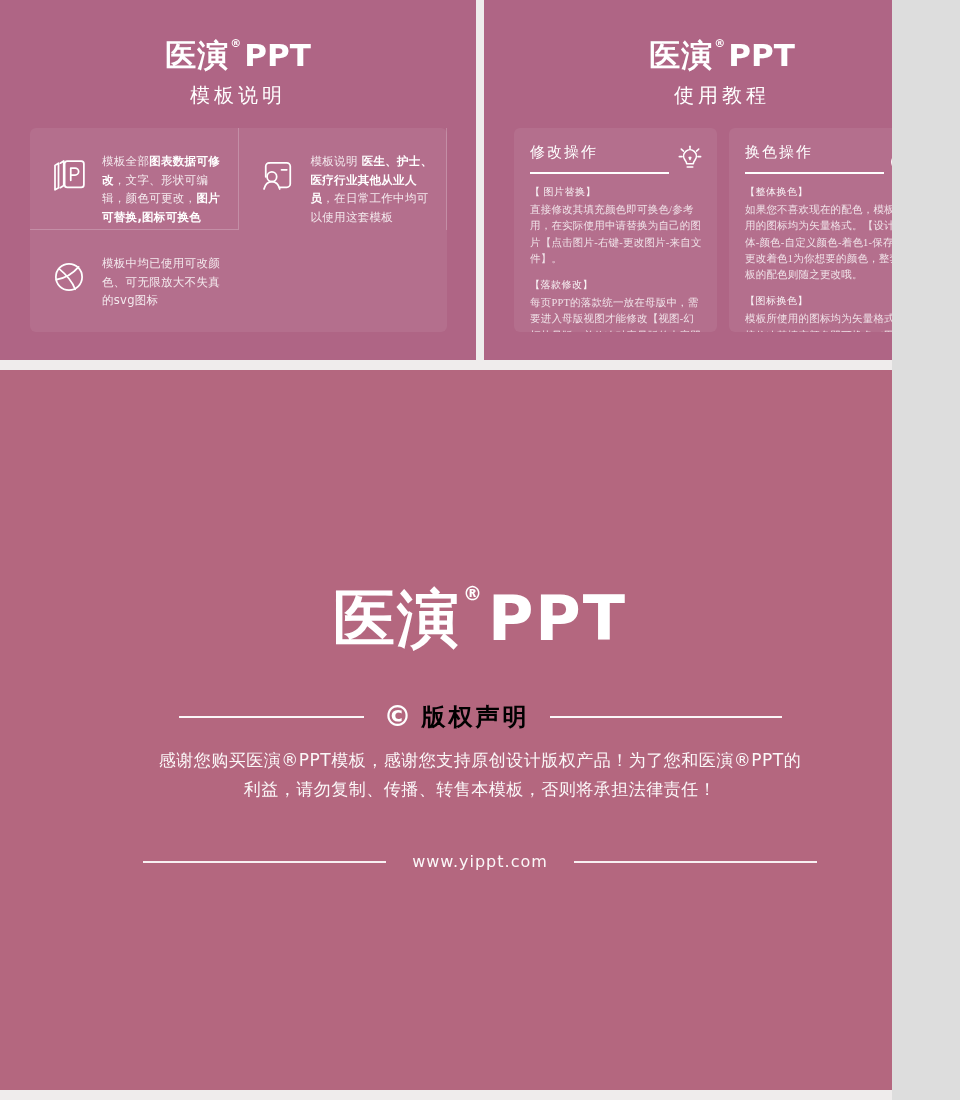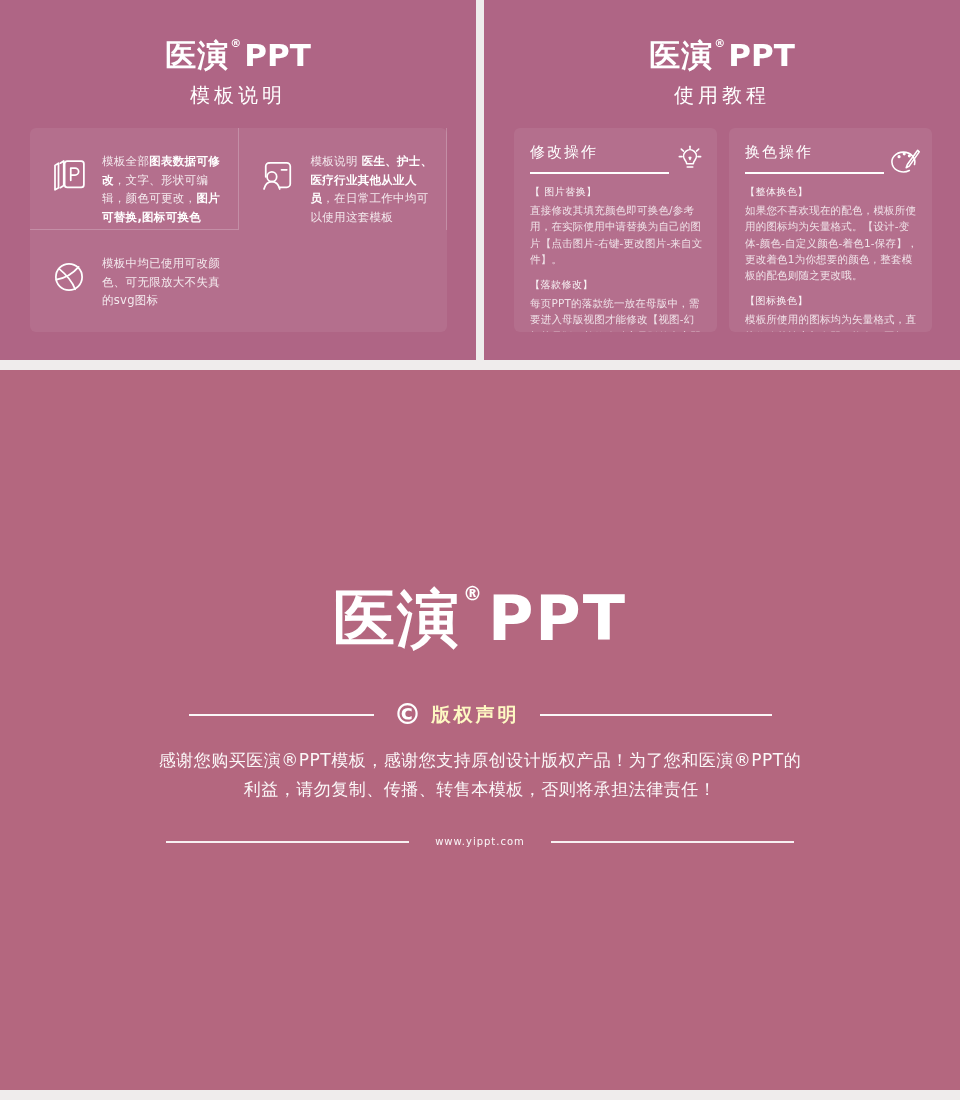--- a/index.html
+++ b/index.html
@@ -6,21 +6,21 @@
     --canvas_bg:#efecec;
     --top_slide_bg:#af6585;
     --bottom_slide_bg:#b4677f;
     --card_bg:rgba(255,255,255,0.065);
     --card_line:rgba(255,255,255,0.22);
     --text_strong:#ffffff;
     --text_body:rgba(255,255,255,0.85);
   }
   *{margin:0;padding:0;box-sizing:border-box;}
   body{font-family:"DejaVu Sans","Liberation Sans",sans-serif;background:#dddddd;}
-  .canvas{position:relative;width:960px;height:1100px;background:var(--canvas_bg);overflow:hidden;}
+  .canvas{position:relative;width:892px;height:1100px;background:var(--canvas_bg);overflow:hidden;}
 
   
   .slide{position:absolute;overflow:hidden;}
   .slide-top{top:0;width:476px;height:360px;background:var(--top_slide_bg);}
   #slide-notes{left:0;}
   #slide-tutorial{left:484px;}
 
   .slide-header{text-align:center;padding-top:40px;}
   .logo{color:var(--text_strong);font-weight:800;font-size:31px;letter-spacing:1px;line-height:1;}
   .logo sup{font-size:11px;font-weight:700;vertical-align:top;position:relative;top:-2px;margin:0 2px 0 1px;}
@@ -34,21 +34,21 @@
   .feature-cell{display:flex;gap:12px;padding:24px 10px 0 18px;justify-content:flex-end;}
   .feature-cell.br{border-right:1px solid var(--card_line);}
   .feature-cell.bb{border-bottom:1px solid var(--card_line);}
   .feature-icon{flex:none;width:42px;height:42px;margin-top:2px;}
   .feature-icon svg{width:42px;height:42px;display:block;}
   .feature-text{font-size:11.5px;line-height:1.62;color:var(--text_body);letter-spacing:0.3px;}
   .seg-b{font-weight:700;color:var(--text_strong);}
 
   
   .tut-card{position:absolute;top:128px;width:203px;height:204px;background:var(--card_bg);
-    border-radius:6px;overflow:hidden;}
+    border-radius:6px;overflow:hidden;font-family:Liberation Serif, serif;}
   .tut-card-a{left:30px;}
   .tut-card-b{left:245px;}
   .tut-headrow{position:relative;height:46px;}
   .tut-heading{position:absolute;left:16px;top:15px;font-size:15px;font-weight:500;
     color:var(--text_strong);letter-spacing:2px;}
   .tut-underline{position:absolute;left:16px;right:48px;top:44px;height:2px;background:#fff;}
   .tut-icon{position:absolute;right:8px;top:12px;width:38px;height:38px;}
   .tut-icon svg{width:38px;height:38px;display:block;}
   .tut-section{margin:11px 13px 0 16px;}
   .tut-label{font-size:10px;color:rgba(255,255,255,0.92);margin-bottom:3px;letter-spacing:0.5px;}
@@ -59,29 +59,29 @@
   .big-logo{position:absolute;top:218px;width:100%;text-align:center;
     color:var(--text_strong);font-weight:800;font-size:62px;letter-spacing:2px;line-height:1;}
   .big-logo sup{font-size:19px;font-weight:700;vertical-align:top;position:relative;top:-4px;margin:0 4px 0 2px;}
 
   .copyright-divider{position:absolute;top:331px;width:100%;display:flex;align-items:center;justify-content:center;}
   .div-line{height:2px;background:rgba(255,255,255,0.95);}
   .div-line.left{width:185px;margin-right:20px;}
   .div-line.right{width:232px;margin-left:20px;}
   .c-badge{display:flex;align-items:center;gap:10px;}
   .c-icon{font-size:28px;font-weight:700;color:#fff;line-height:1;}
-  .c-text{font-size:19px;font-weight:700;color:#fef9c3;letter-spacing:3px;}
+  .c-text{font-size:24px;font-weight:700;color:#000000;letter-spacing:3px;}
 
   .copyright-body{position:absolute;top:376px;left:50%;transform:translateX(-50%);
     width:658px;text-align:center;font-size:17px;line-height:1.72;color:rgba(255,255,255,0.95);
     letter-spacing:0.5px;}
 
   .site-footer{position:absolute;top:466px;width:100%;display:flex;align-items:center;justify-content:center;}
   .f-line{width:243px;height:2px;background:rgba(255,255,255,0.9);}
-  .f-text{font-size:10px;color:rgba(255,255,255,0.95);letter-spacing:1px;margin:0 26px;}
+  .f-text{font-size:16px;color:rgba(255,255,255,0.95);letter-spacing:1px;margin:16px 26px;}
 
   
   .icon-stroke{stroke:#fff;fill:none;stroke-width:2;stroke-linecap:round;stroke-linejoin:round;}
 </style>
 </head>
 <body>
 
 <div class="canvas">
 
   <section class="slide slide-top" id="slide-notes">

